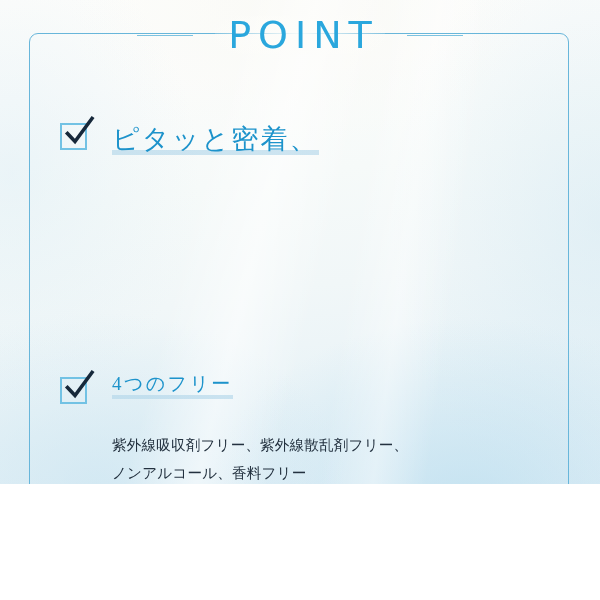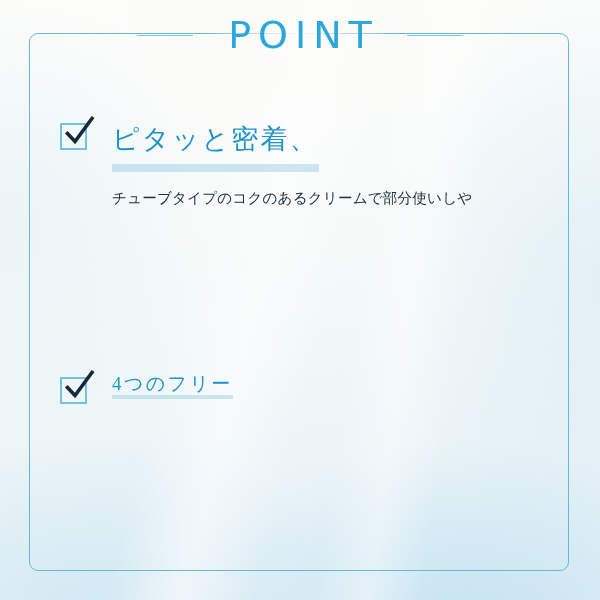--- a/index.html
+++ b/index.html
@@ -10,21 +10,21 @@
     width: 600px;
     height: 600px;
     overflow: hidden;
     font-family: "Liberation Serif", "DejaVu Serif", serif;
     background: #ffffff;
   }
 
   #poster {
     position: relative;
     width: 600px;
-    height: 600px;
+    height: 484px;
     overflow: hidden;
     background:
       radial-gradient(ellipse 420px 300px at 78% 104%, rgba(186,222,239,0.72) 0%, rgba(186,222,239,0.0) 62%),
       radial-gradient(ellipse 380px 260px at 16% 100%, rgba(196,226,240,0.55) 0%, rgba(196,226,240,0.0) 66%),
       radial-gradient(ellipse 300px 420px at 100% 46%, rgba(206,230,242,0.45) 0%, rgba(206,230,242,0.0) 70%),
       radial-gradient(ellipse 260px 320px at 2% 36%, rgba(214,234,244,0.40) 0%, rgba(214,234,244,0.0) 72%),
       radial-gradient(ellipse 330px 200px at 50% 2%, rgba(250,250,246,0.95) 0%, rgba(250,250,246,0.0) 70%),
       linear-gradient(172deg, #fdfdfb 0%, #fbfcfb 18%, #f6faf9 38%, #f1f7f8 58%, #e9f3f7 78%, #e2eff6 100%);
   }
 
@@ -130,21 +130,21 @@
     color: #1a2c3c;
     font-size: 27px;
     line-height: 1.62;
     letter-spacing: 0.6px;
     white-space: nowrap;
   }
   .hl-blue {
     color: #1d93cb;
     letter-spacing: 2.2px;
     background: linear-gradient(to top, rgba(176,213,233,0.62) 0%, rgba(176,213,233,0.62) 16%, rgba(176,213,233,0) 16%);
-    padding-bottom: 18px;
+    padding-bottom: 1px;
   }
   .hl-dark {
     color: #16283a;
     letter-spacing: 0.5px;
   }
 
   .headline-2 {
     color: #1d93cb;
     font-size: 19px;
     line-height: 1.3;
@@ -187,31 +187,34 @@
           <path d="M5.5 16.5 L13 24.5 L30 1.5" fill="none" stroke="#16283a" stroke-width="3.6" stroke-linecap="square" stroke-linejoin="miter"></path>
         </svg>
       </span>
       <span>
         <div class="headline">
           <span class="hl-blue">ピタッと密着、</span>
         </div>
       </span>
     </div>
     <div class="body-text">
-      <div>チューブタイプのコクのあるクリームで部分使いしや</div>
     </div>
   </div>
 
   <div class="block" id="block-2">
     <div class="head-row">
       <span class="check-icon">
         <span class="box"></span>
         <svg viewBox="0 0 33 33" aria-hidden="true">
           <path d="M5.5 16.5 L13 24.5 L30 1.5" fill="none" stroke="#16283a" stroke-width="3.6" stroke-linecap="square" stroke-linejoin="miter"></path>
         </svg>
       </span>
       <span>
         <div class="headline-2">4つのフリー</div>
       </span>
     </div>
+    <div class="body-text">
+      <div>紫外線吸収剤フリー、紫外線散乱剤フリー、</div>
+      <div>ノンアルコール、香料フリー</div>
+    </div>
   </div>
 
 </div>
 
 </body></html>

